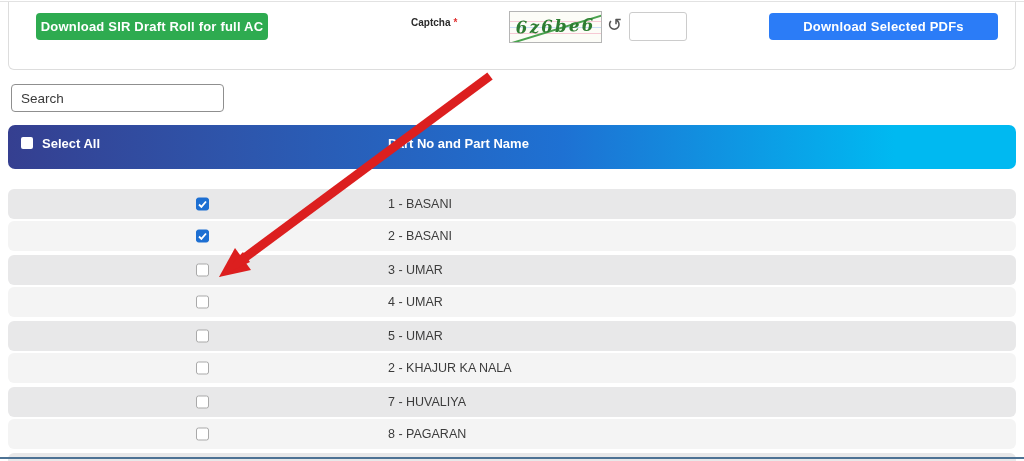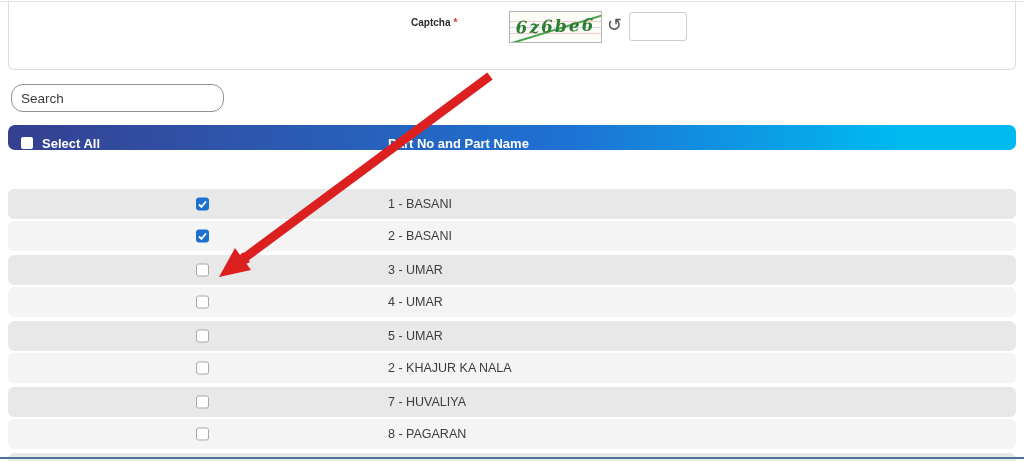--- a/index.html
+++ b/index.html
@@ -47,28 +47,28 @@
   .refresh { position:absolute; left:598px; top:14px; font-size:18px; color:#555;
     background:none; border:none; cursor:pointer; line-height:1; }
   .captcha-input {
     position:absolute; left:620px; top:10px; width:58px; height:29px;
     border:1px solid #ccc; border-radius:3px; font-size:13px; padding:0 6px;
   }
 
   
   .search-input {
     position:absolute; left:11px; top:84px; width:213px; height:28px;
-    border:1px solid #8f8f8f; border-radius:12px; font-size:13.5px; padding:8px 9px;
+    border:1px solid #8f8f8f; border-radius:4px; font-size:13.5px; padding:8px 9px;
     font-family:"Liberation Sans", sans-serif;
   }
   .search-input::placeholder { color:#3a3a3a; opacity:1; }
 
   
   .thead {
-    position:absolute; left:8px; top:125px; width:1008px; height:25px;
+    position:absolute; left:8px; top:125px; width:1008px; height:44px;
     border-radius:7px; display:flex; align-items:center;
     background:linear-gradient(90deg,#353f90 0%,#2e55ab 22%,#1e71d3 55%,#00b9f1 88%);
     color:#fff; font-size:13px; font-weight:bold;
   }
   .selectall-cb {
     position:absolute; left:13px; top:12px; width:12px; height:12px;
     background:#fff; border-radius:2px; cursor:pointer;
   }
   .selectall-label { position:absolute; left:34px; top:11px; }
   .part-col-header { position:absolute; left:380px; top:11px; }
@@ -96,33 +96,35 @@
 
   .bottom-rule { position:absolute; left:0; top:457px; width:1024px; height:2px;
     background:#4d7294; }
 </style>
 </head>
 <body>
 
 <div class="topline"></div>
 
 <div class="card">
+  <button class="btn btn-green">Download SIR Draft Roll for full AC</button>
 
   <div class="captcha-label"><span>Captcha</span><span class="req">*</span></div>
 
   <div class="captcha-box">
     <div class="lines"></div>
     <div class="captcha-strike"></div>
     <div class="captcha-text">6z6be6</div>
   </div>
 
   <button class="refresh">↺</button>
 
   <input class="captcha-input" type="text" value="" style="">
 
+  <button class="btn btn-blue">Download Selected PDFs</button>
 </div>
 
 <input class="search-input" type="text" placeholder="Search" style="">
 
 <div class="thead">
   <span class="selectall-cb"></span>
   <span class="selectall-label">Select All</span>
   <span class="part-col-header">Part No and Part Name</span>
 </div>
 

